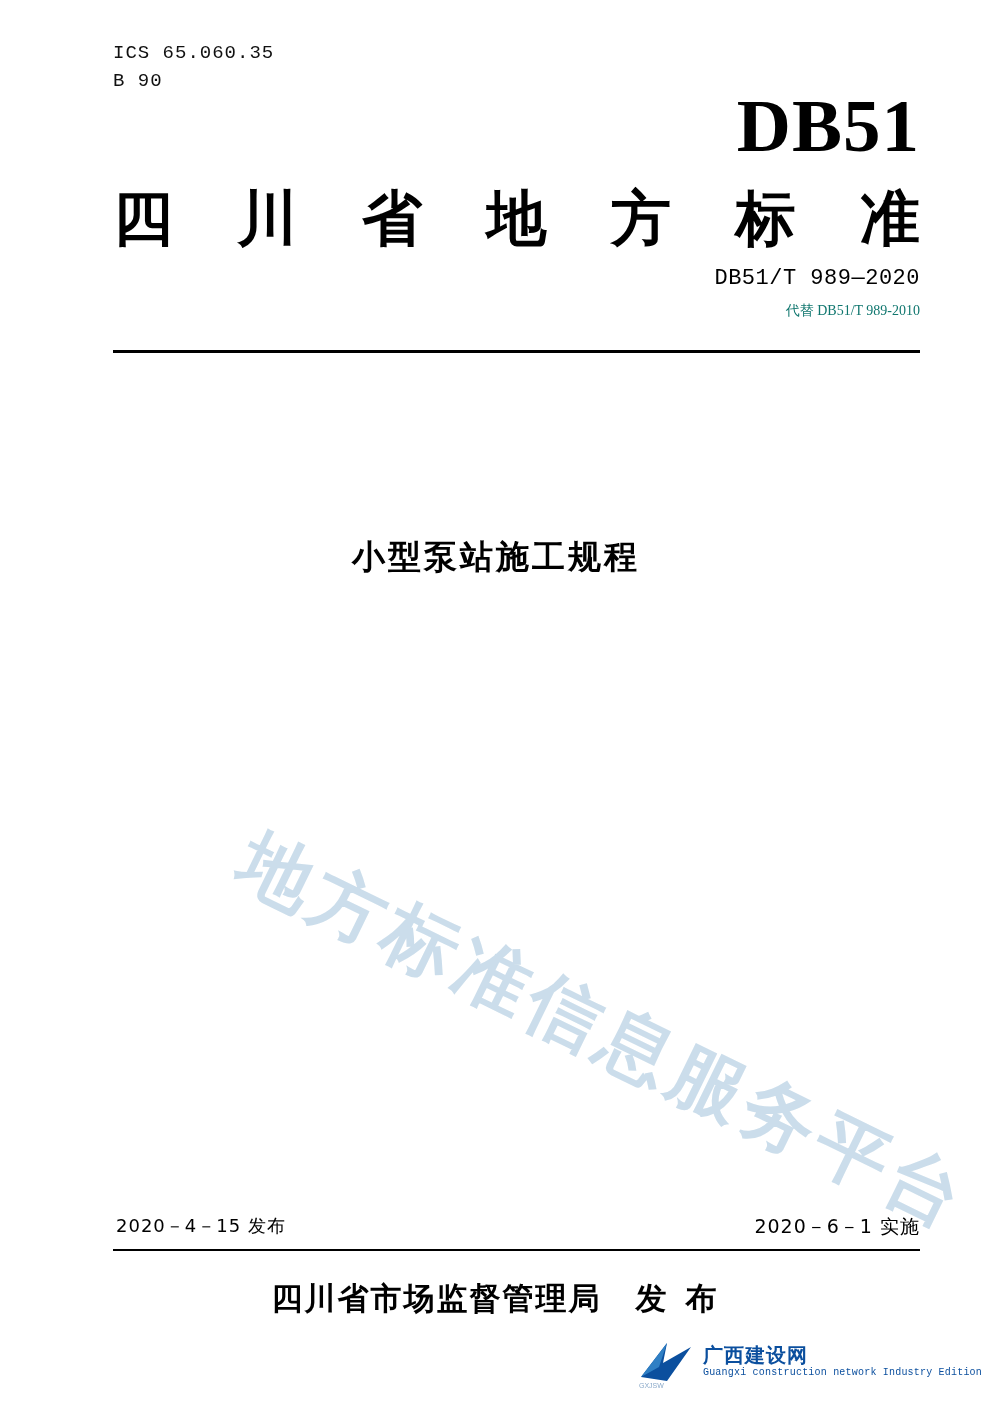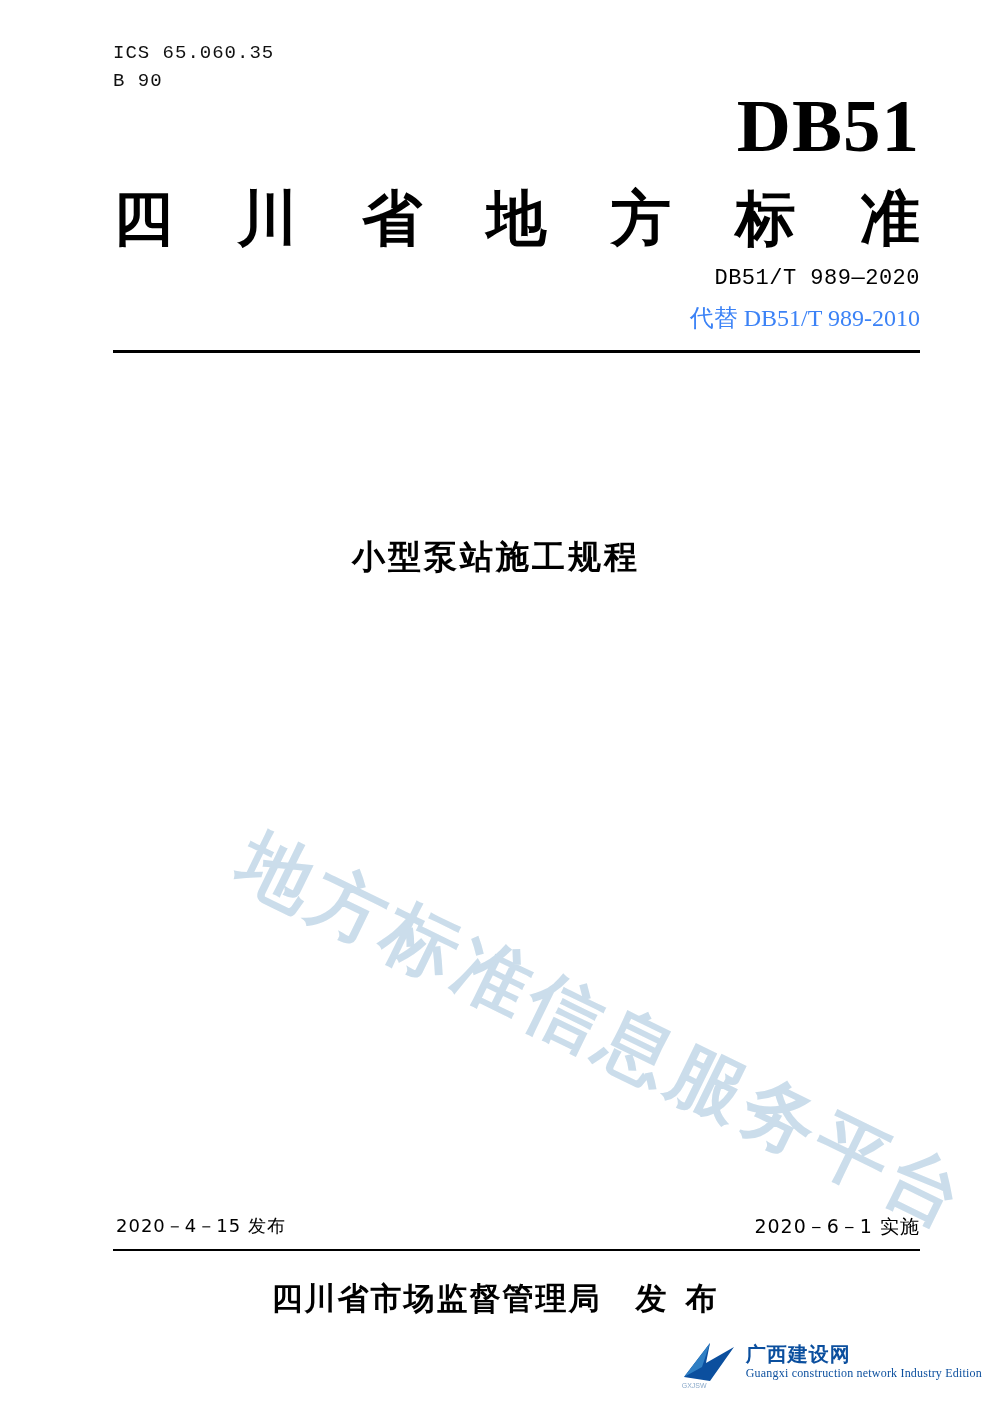--- a/index.html
+++ b/index.html
@@ -67,22 +67,22 @@
     font-size: 22px;
     letter-spacing: 0.5px;
     color: #000;
     text-align: right;
   }
   .std-replaces {
     position: absolute;
     right: 72px;
     top: 302px;
     font-family: "Liberation Serif", serif;
-    font-size: 24px;
-    color: #3b82f6;
+    font-size: 14px;
+    color: #0f766e;
     text-align: right;
   }
 
   .rule-top {
     position: absolute;
     left: 113px;
     top: 350px;
     width: 807px;
     height: 3px;
     background: #000;
@@ -187,22 +187,22 @@
     line-height: 1.05;
   }
   .corner-logo .logo-cn {
     font-family: "DejaVu Sans", sans-serif;
     font-weight: bold;
     font-size: 20px;
     color: #0b4f9e;
     letter-spacing: 1px;
   }
   .corner-logo .logo-en {
-    font-family: Liberation Serif, serif;
-    font-size: 12px;
+    font-family: Liberation Mono, monospace;
+    font-size: 10px;
     color: #0b4f9e;
     letter-spacing: 0.2px;
     margin-top: 2px;
   }
   .corner-logo .logo-sub {
     position: absolute;
     left: 2px;
     bottom: -2px;
     font-family: "Liberation Sans", sans-serif;
     font-size: 7px;

